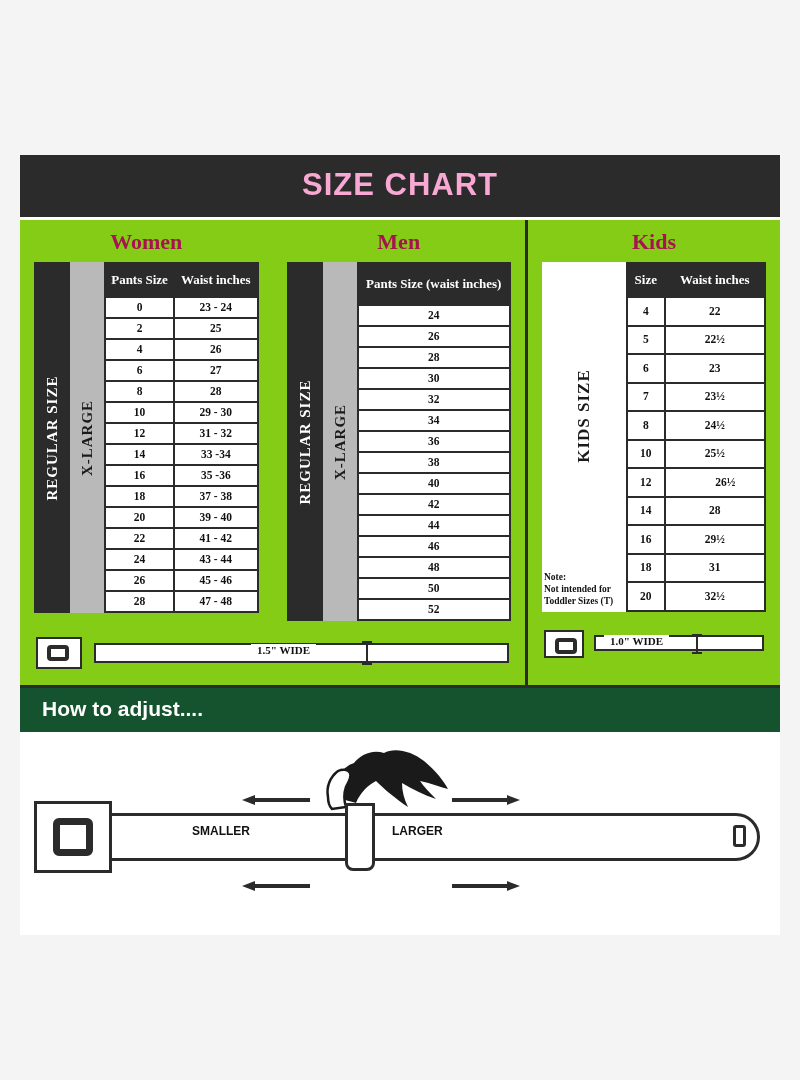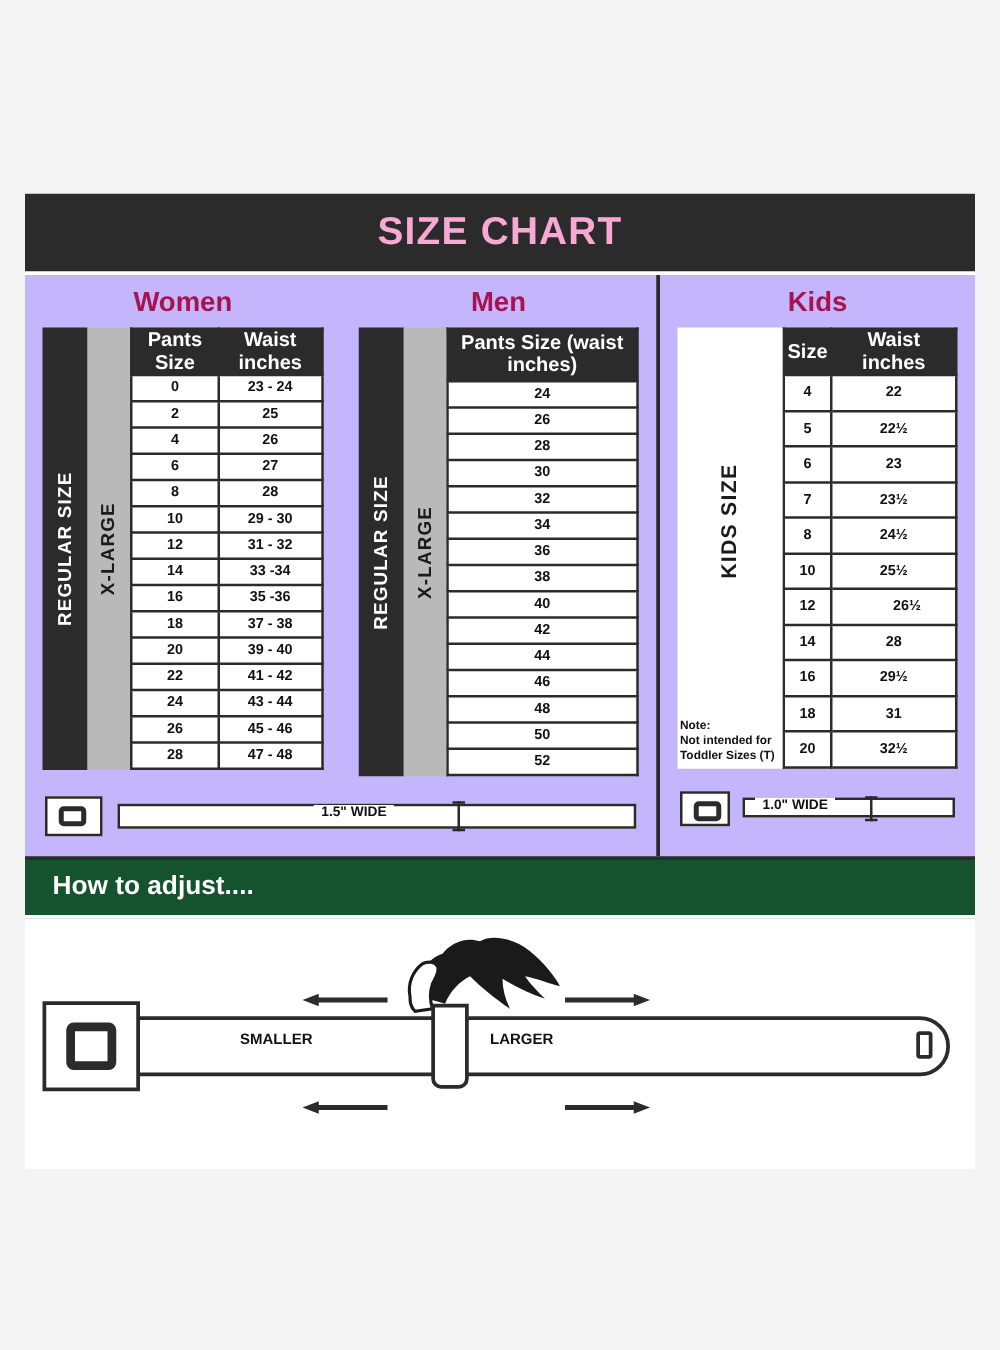--- a/index.html
+++ b/index.html
@@ -32,22 +32,23 @@
   }
   .title-bar .title-text {
     font-size: 31px;
     font-weight: bold;
     letter-spacing: 1px;
   }
 
   
   .panels {
     display: flex;
-    background: #c4b5fd;
+    background: #84cc16;
     border-bottom: 3px solid #2b2b2b;
+    font-family: Liberation Serif, serif;
   }
   .panel-left {
     width: 508px;
     border-right: 3px solid #2b2b2b;
     box-sizing: border-box;
     padding: 0 0 8px 0;
   }
   .panel-right {
     width: 252px;
     box-sizing: border-box;
@@ -119,21 +120,21 @@
     text-align: center;
     font-size: 11.5px;
     color: #111;
     height: 19px;
     padding: 0;
     line-height: 1.1;
   }
   .tbl th {
     background: #2b2b2b;
     color: #ffffff;
-    font-size: 16px;
+    font-size: 13px;
     font-weight: bold;
     height: 32px;
     border-color: #2b2b2b;
     padding: 0 2px;
     margin-top: 12px;
   }
   .tbl td { font-weight: bold; }
 
   .men-col { width: 100%; }
   .men-head {

